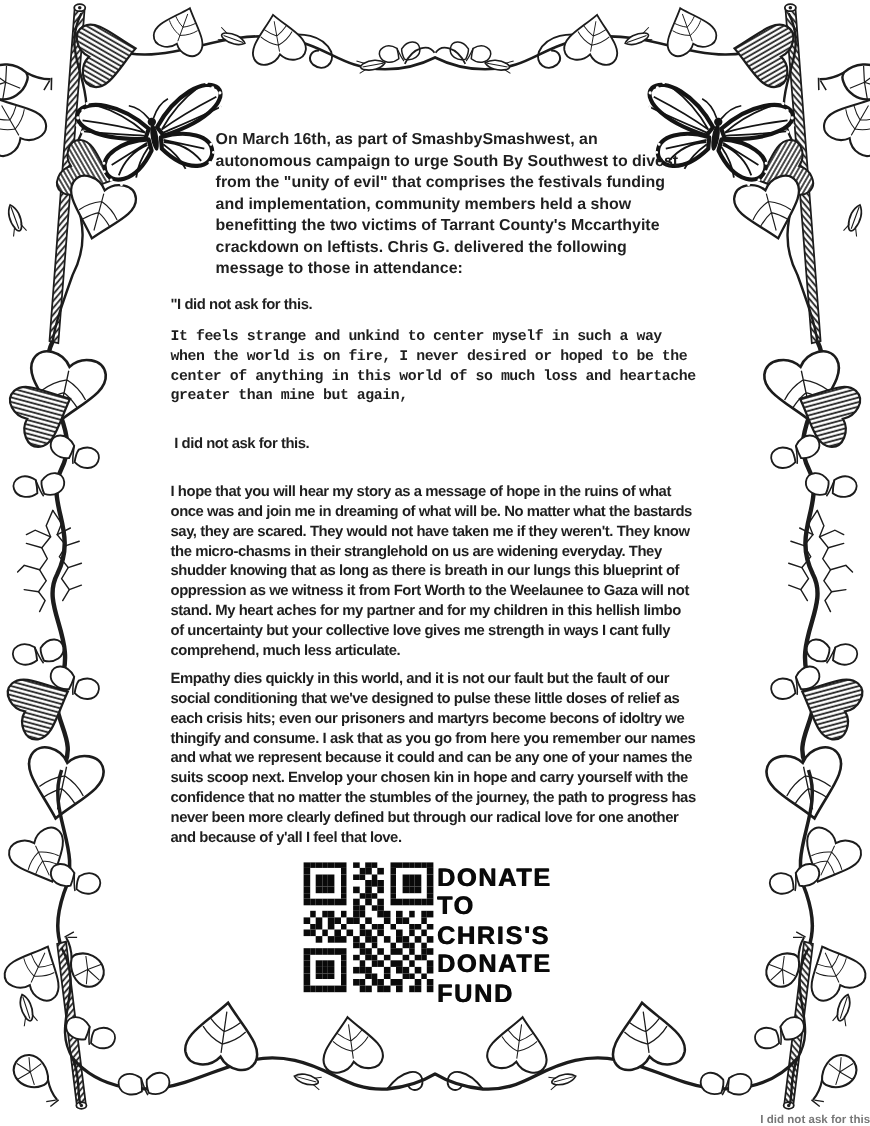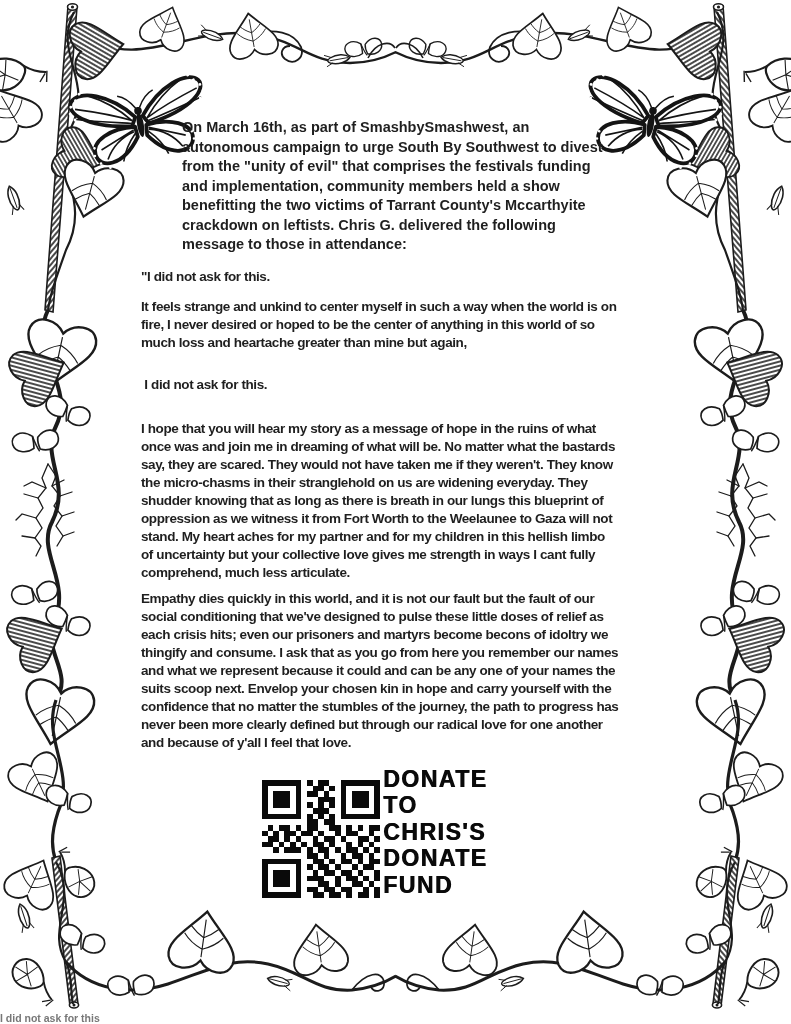--- a/index.html
+++ b/index.html
@@ -10,41 +10,41 @@
     background: #ffffff;
     overflow: hidden;
     font-family: "Liberation Sans", sans-serif;
   }
   .decor {
     position: absolute; left: 0; top: 0;
     width: 791px; height: 1024px;
     z-index: 0;
   }
   .content {
-    position: absolute; left: 141px; top: 118px; width: 478px;
+    position: absolute; left: 155px; top: 118px; width: 478px;
     z-index: 1;
     color: #1f1f1f;
     font-weight: bold;
   }
   .content p { white-space: pre-wrap; }
   .intro {
     font-size: 14.5px; line-height: 19.5px;
     padding-left: 41px;
     margin: 0 0 13px 0;
   }
   .content p.body {
     font-size: 13.5px; line-height: 18px; letter-spacing: -0.4px;
     margin: 0 0 12px 0;
   }
-  .content p.mb-lg { margin-bottom: 24px; }
+  .content p.mb-lg { margin-bottom: 24px; font-family: Liberation Mono, monospace; }
   .content p.mb-md { margin-bottom: 26px; }
   .content p.mb-sm { margin-bottom: 8px; }
   .content p.mb-0  { margin-bottom: 0; }
   .qr-section {
-    display: flex; align-items: flex-end;
+    display: flex; align-items: flex-start;
     margin: 14px 0 0 121px;
     width: max-content;
     background: #ffffff;
   }
   .qr {
     width: 118px; height: 118px;
     display: grid;
     grid-template-columns: repeat(21, 1fr);
     grid-auto-rows: 1fr;
     background: #ffffff;
@@ -53,21 +53,21 @@
   .donate {
     margin-left: 3px;
     font-size: 23px; line-height: 26.5px;
     letter-spacing: 1.5px;
     font-weight: bold;
     color: #0a0a0a;
     text-shadow: 0.7px 0 0 #0a0a0a;
   }
   .footer {
     position: absolute; left: 0; right: 0; top: 1012px;
-    text-align: left;
+    text-align: right;
     font-size: 10.5px; font-weight: bold;
     color: #777777;
     z-index: 1;
   }
 </style>
 </head>
 <body>
 
 <svg class="decor" viewBox="0 0 791 1024" aria-hidden="true">
   <defs>

